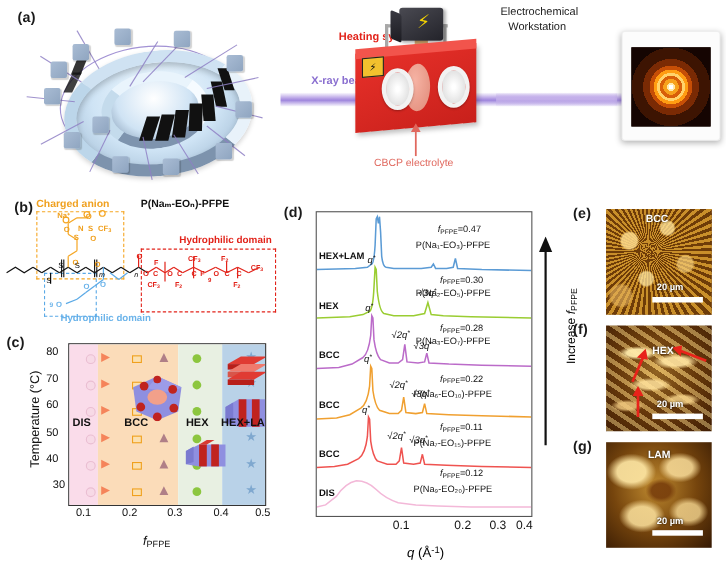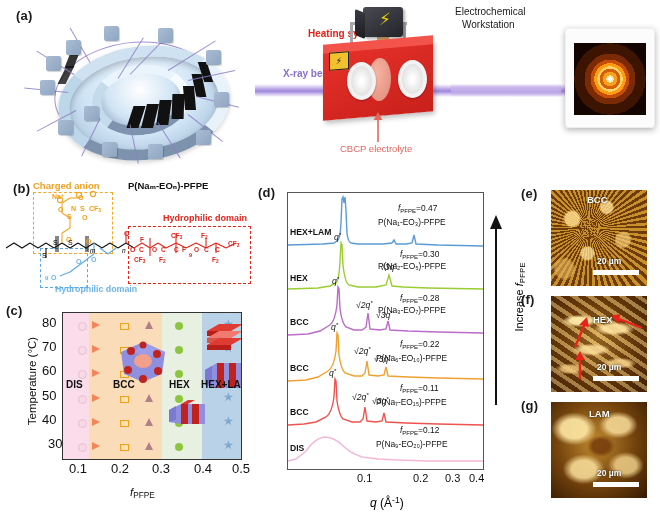--- a/index.html
+++ b/index.html
@@ -67,21 +67,21 @@
   .db-red{border:1.4px dashed #e2231a;}
   .db-blue{border:1.4px dashed #5aa9e6;}
   .t-or{color:#f0a01e;font-weight:700;}
   .t-rd{color:#e2231a;font-weight:700;}
   .t-bl{color:#6cb4ea;font-weight:700;}
   .chemlbl{font-size:9.5px;}
   #polyname{left:128px;top:180px;font-size:9.5px;font-weight:700;color:#111;}
   #pc-plot{left:62px;top:312px;width:178px;height:146px;border:1.4px solid #333;background:#fff;
      overflow:hidden;}
   .band{position:absolute;top:0;bottom:0;}
-  .pc-tick{position:absolute;font-size:13px;color:#111;}
+  .pc-tick{position:absolute;font-size:10px;color:#111;}
   .ph-lbl{position:absolute;font-size:10px;font-weight:700;color:#111;z-index:6;}
   .mk{position:absolute;z-index:4;}
   .mk-circ{border-radius:50%;}
   .mk-tri{width:0;height:0;border-left:4.5px solid transparent;border-right:4.5px solid transparent;}
   .mk-rtri{width:0;height:0;border-top:4.5px solid transparent;border-bottom:4.5px solid transparent;}
   .star{position:absolute;font-size:12px;line-height:12px;z-index:4;}
   .axlbl{position:absolute;font-size:11px;color:#111;}
   #pd-plot{left:287px;top:192px;width:195px;height:276px;border:1.6px solid #555;background:#fff;
      overflow:hidden;}
   .pd-tick{position:absolute;font-size:11px;color:#111;}

